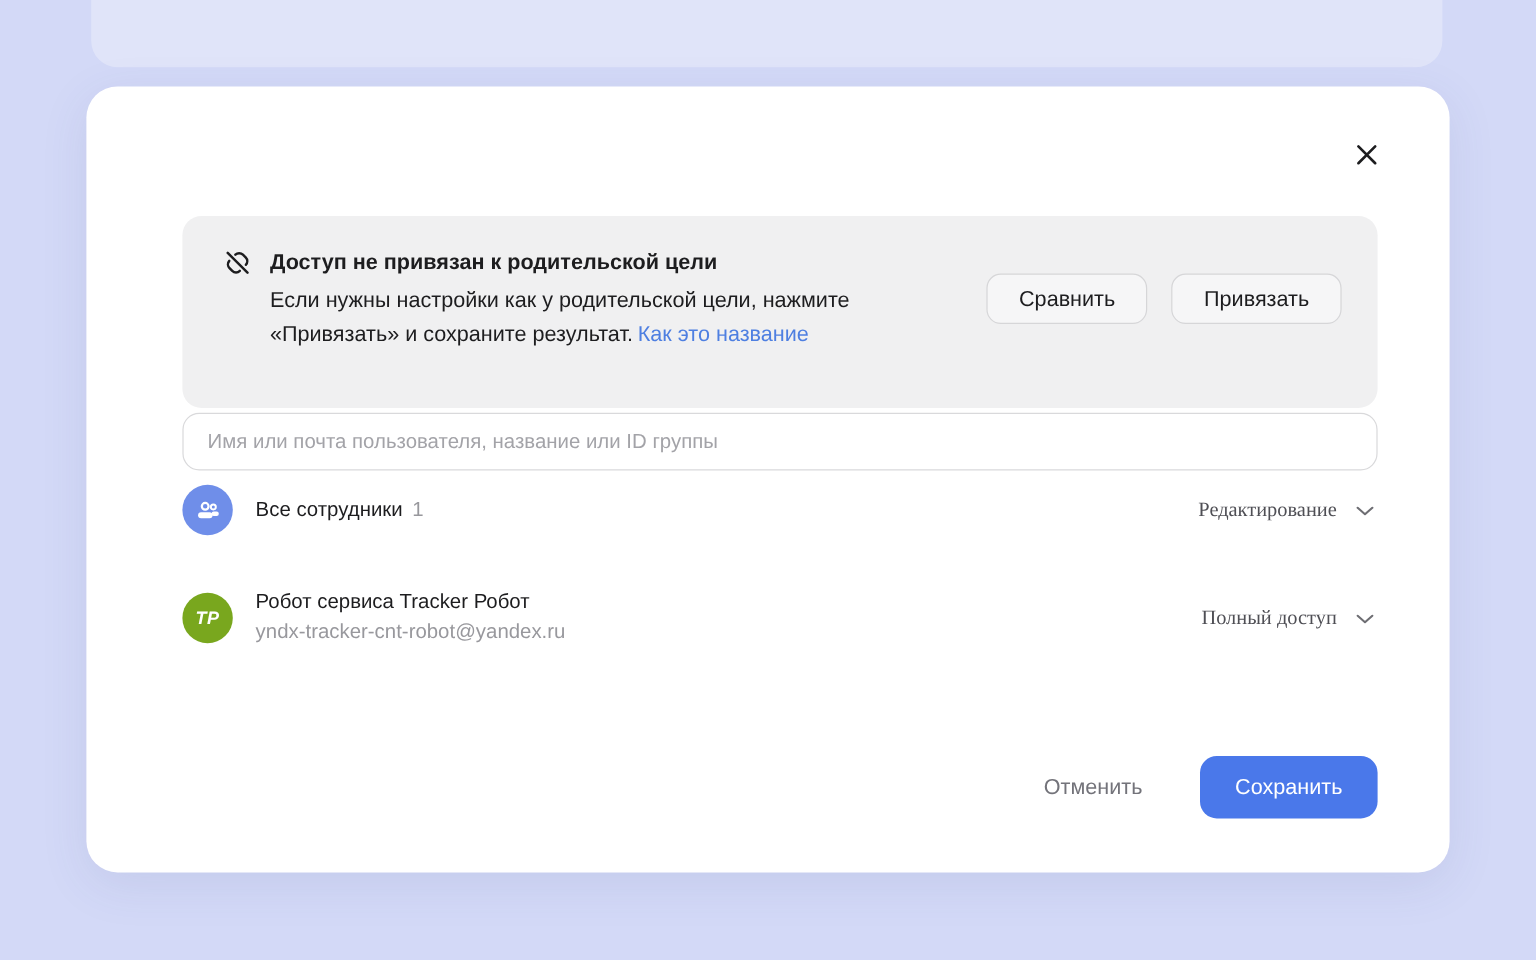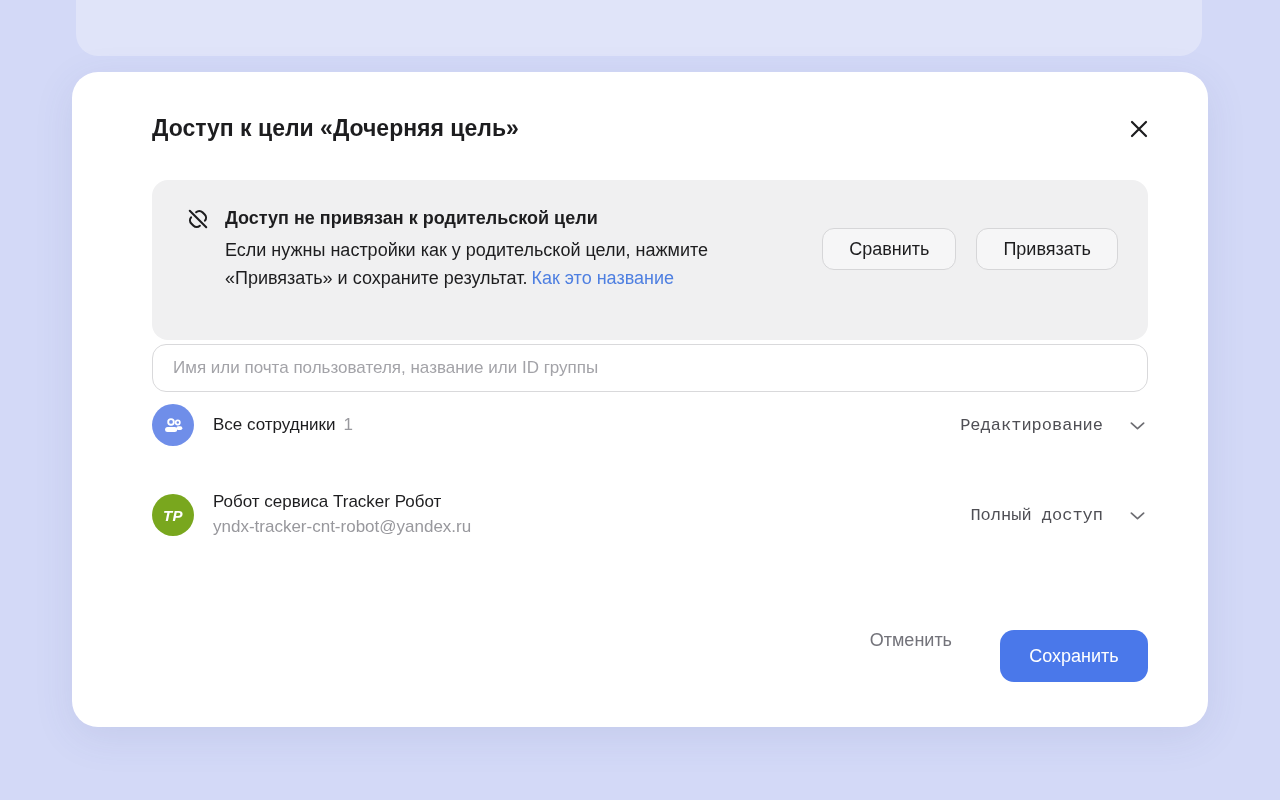--- a/index.html
+++ b/index.html
@@ -73,49 +73,48 @@
   .avatar-blue  { background:#6f8ee9; }
   .avatar-green { background:#79a71e; }
   .avatar-initials {
     color:#fff; font-size:15px; font-weight:700; letter-spacing:0.5px;
   }
   .row-main { margin-left:19px; display:flex; align-items:baseline; }
   .member-name { font-size:17px; line-height:24px; color:#1d1d1f; }
   .member-count { font-size:17px; color:#98989d; margin-left:8px; }
   .member-email { font-size:17px; line-height:26px; color:#98989d; }
   .perm-dropdown {
-    margin-left:auto; display:flex; align-items:center; gap:24px;
+    margin-left:auto; display:flex; align-items:center; gap:13px;
     background:none; border:none; cursor:pointer;
-    font-family:Liberation Mono, monospace;
+    font-family:Liberation Serif, serif;
   }
   .perm-label { font-size:17px; color:#4f4f55; }
   .footer {
     position:absolute; right:60px; bottom:45px;
-    display:flex; align-items:flex-start; gap:48px;
+    display:flex; align-items:center; gap:48px;
   }
   .cancel-btn {
     background:none; border:none; cursor:pointer;
     font-family:"Liberation Sans", sans-serif;
     font-size:18px; color:#73737a;
   }
   .save-btn {
     width:148px; height:52px; border:none; border-radius:14px;
     background:#4a78ea; color:#ffffff; font-size:18px; cursor:pointer;
     font-family:"Liberation Sans", sans-serif;
     display:flex; align-items:center; justify-content:center;
   }
 </style>
 </head>
 <body>
 
 <div class="bg-card"></div>
 
 <div class="modal">
 
-  <h1 class="modal-title">Доступ к цели «Дочерняя цель»</h1>
 
   <button class="close-btn">
     <span style="display:flex;">
       <svg width="24" height="24" viewBox="0 0 24 24" fill="none" stroke="#1d1d1f" stroke-width="2.2" stroke-linecap="round">
           <path d="M5 5l14 14M19 5L5 19"></path>
         </svg>
     </span>
   </button>
 
   <div class="banner">

